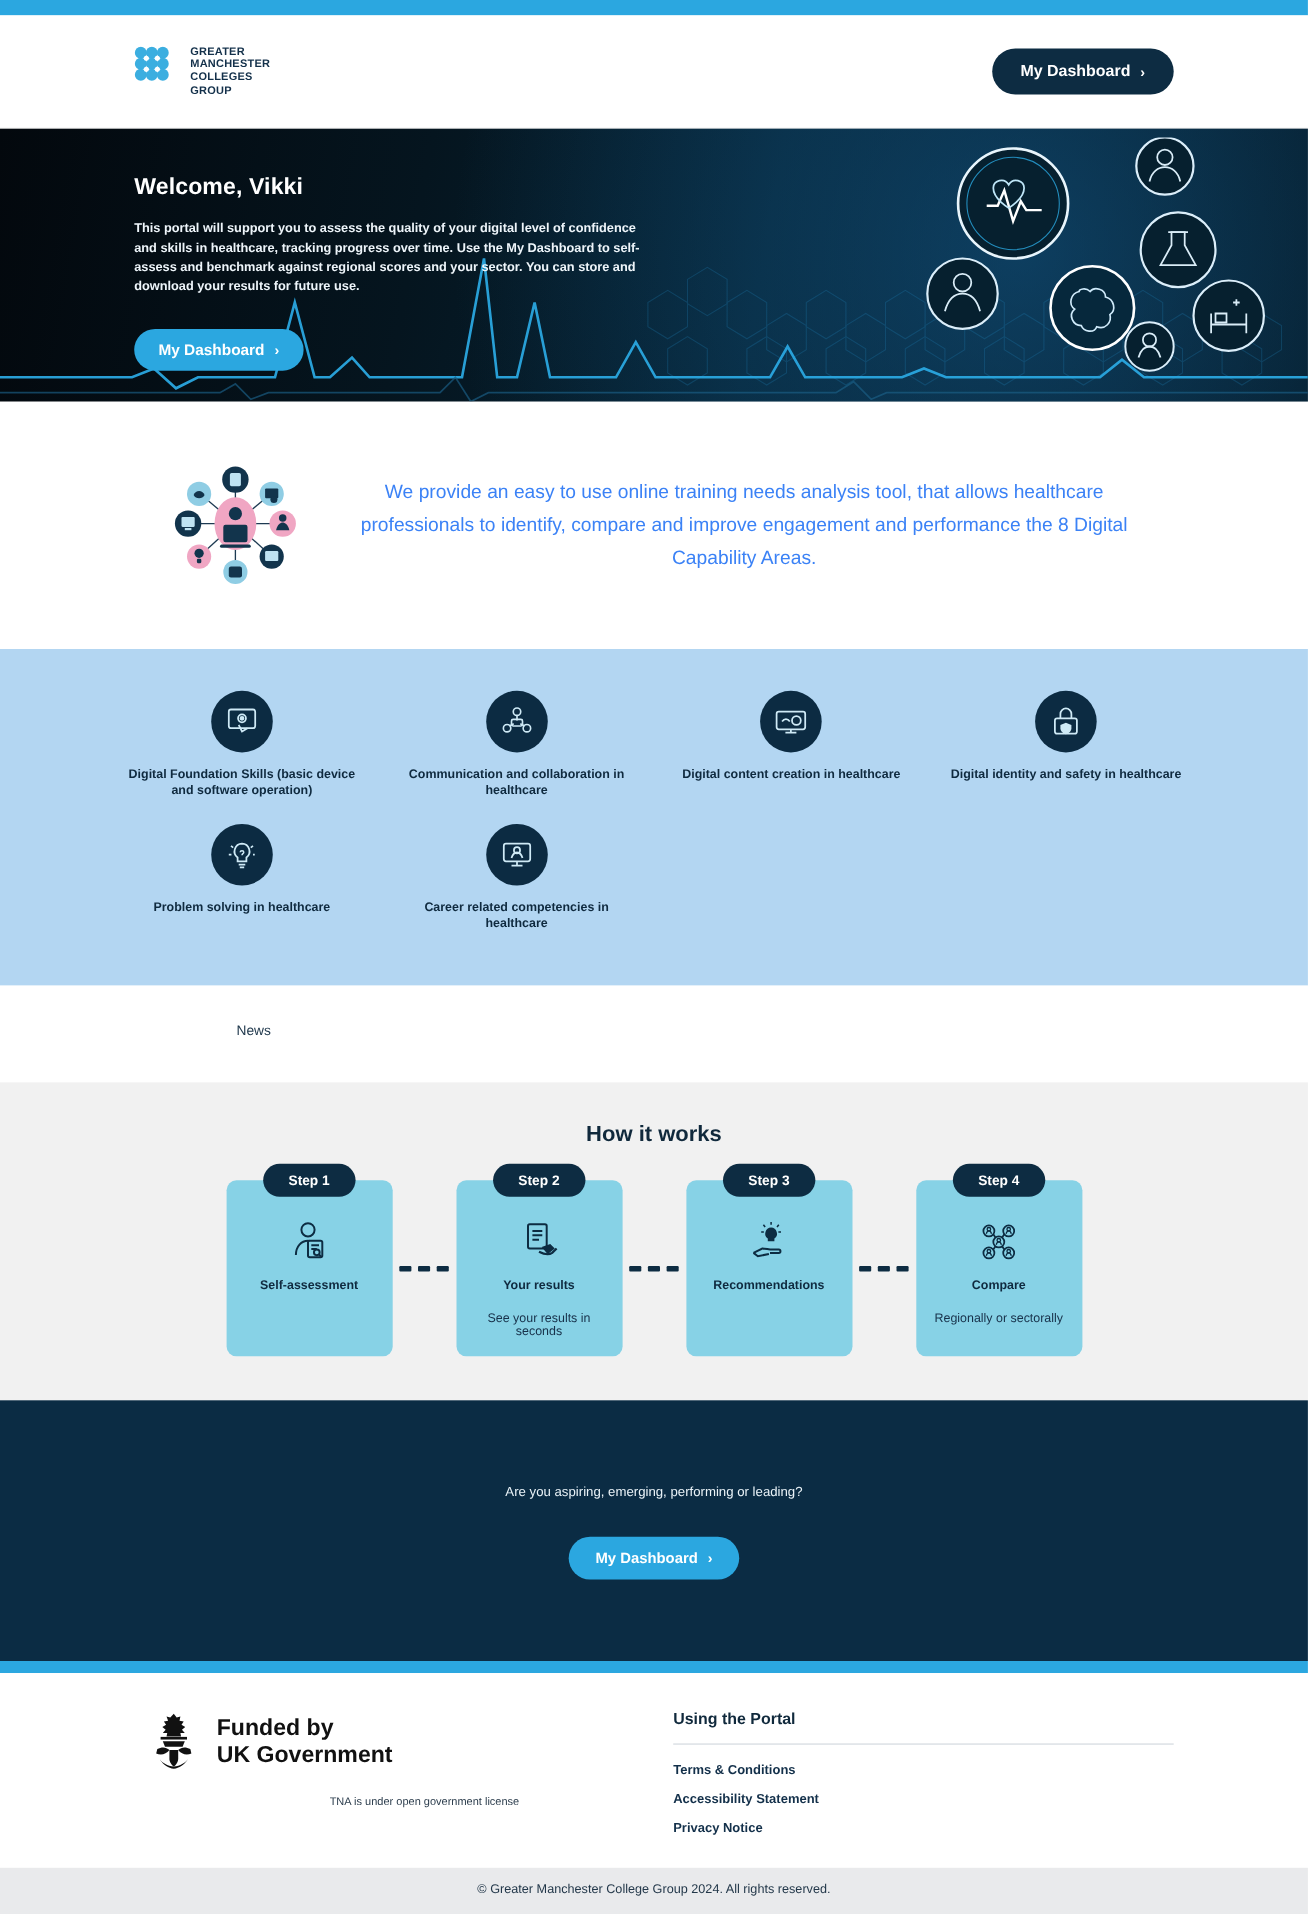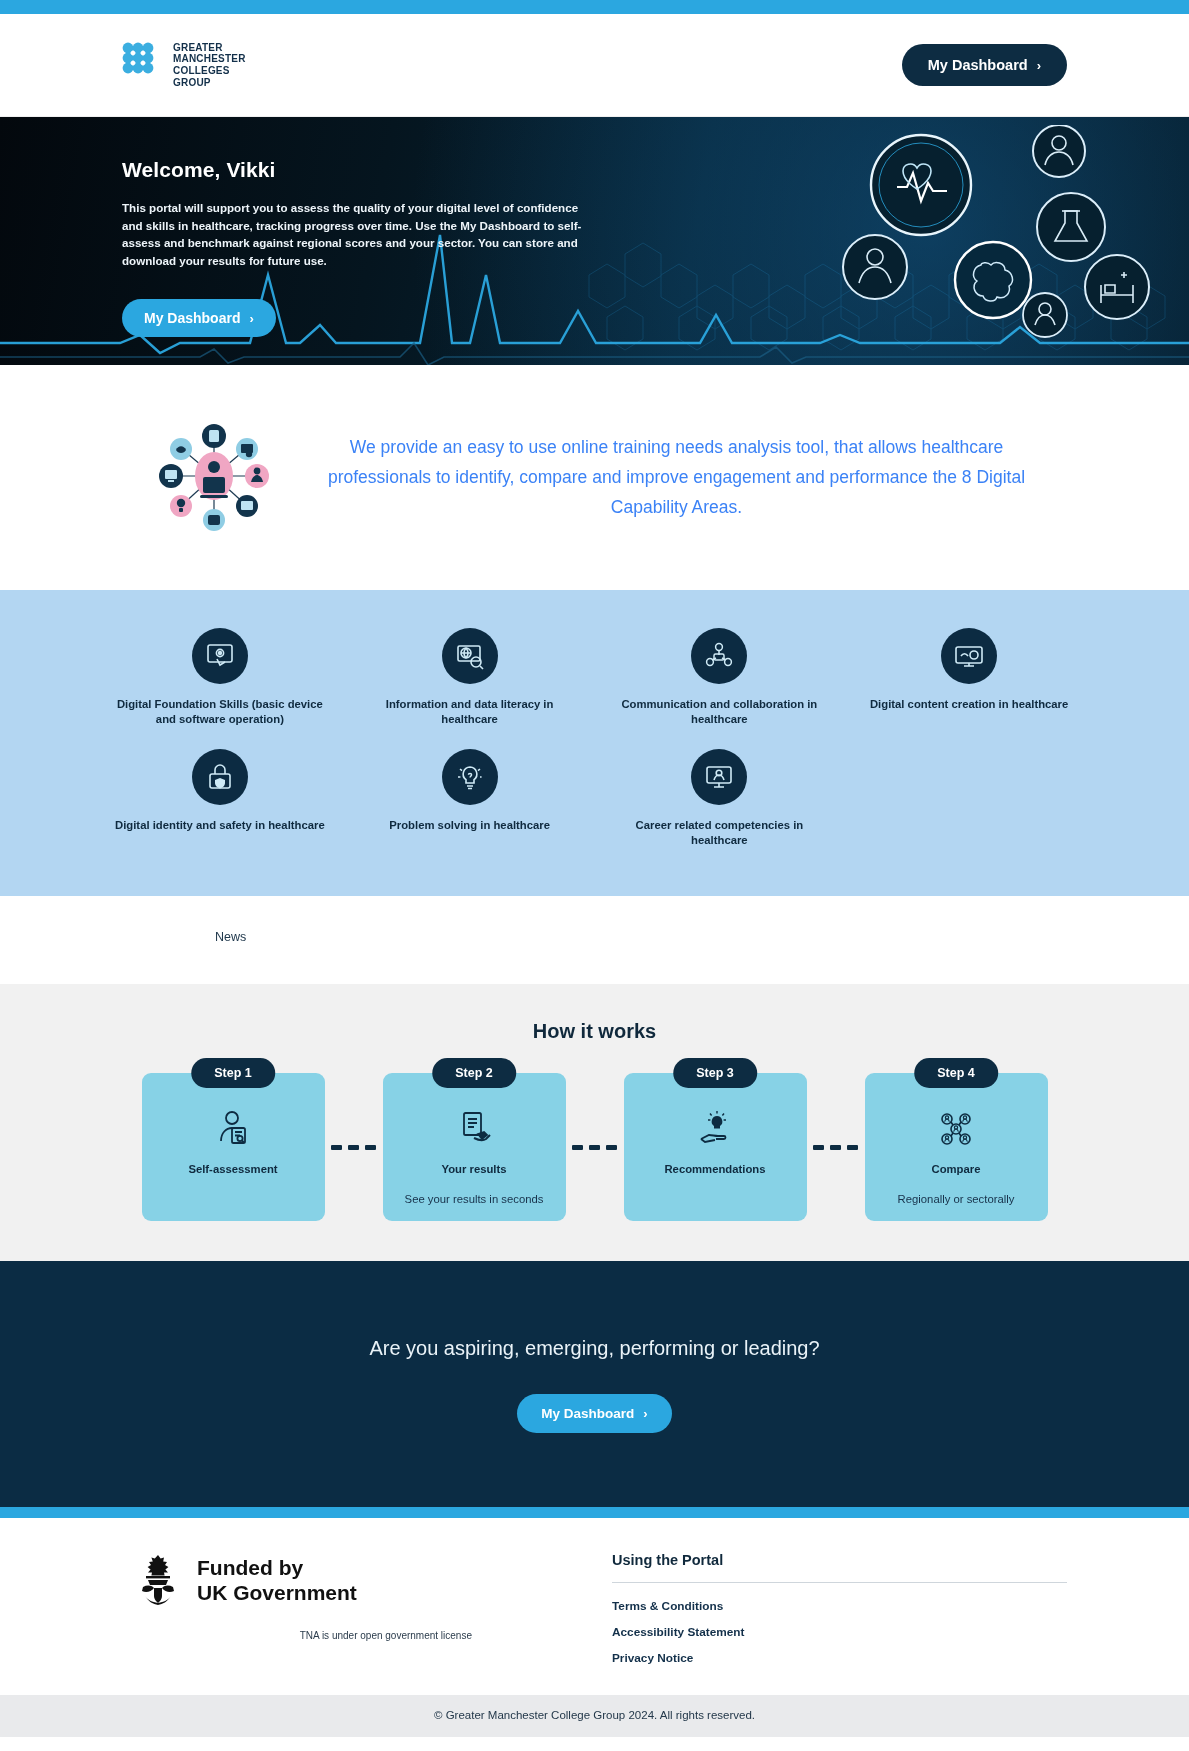--- a/index.html
+++ b/index.html
@@ -79,40 +79,40 @@
 
   
   .news-section { background: #fff; padding: 34px 122px 40px 122px; }
   .news-title { font-size: 12.5px; color: #21394d; font-weight: 400; padding-left: 93px; }
 
   
   .how { background: #f1f1f1; padding: 36px 122px 40px 122px; }
   .how-title { text-align: center; font-size: 20px; font-weight: 700; color: #10293c; margin-bottom: 30px; }
   .steps { display: flex; align-items: stretch; justify-content: center; }
   .step-card {
-    position: relative; width: 183px; min-height: 125px; background: #87d2e6;
+    position: relative; width: 151px; min-height: 125px; background: #87d2e6;
     border-radius: 9px; padding: 30px 10px 16px 10px; display: flex; flex-direction: column;
     align-items: center; justify-content: flex-start;
   }
   .step-pill {
     position: absolute; top: -15px; left: 50%; transform: translateX(-50%);
     background: #0d2c42; color: #fff; font-size: 12.5px; font-weight: 700;
     border-radius: 999px; padding: 8px 23px; white-space: nowrap;
   }
   .step-icon { height: 42px; display: flex; align-items: center; justify-content: center; margin-top: 4px; }
   .step-icon svg { width: 40px; height: 40px; display: block; }
   .step-label { margin-top: 14px; font-size: 11.3px; font-weight: 700; color: #0f2a3f; text-align: center; }
   .step-sub { margin-top: 18px; font-size: 11.3px; color: #17314a; text-align: center; }
   .dashes { width: 58px; display: flex; align-items: center; justify-content: center; gap: 6px; }
   .dash { width: 11px; height: 5px; background: #0d2c42; border-radius: 1px; }
 
   
   .cta { background: #0b2c44; padding: 66px 122px 74px 122px; text-align: center; }
   .cta-title { color: #fff; font-size: 21px; font-weight: 700; }
-  .cta-sub { color: #eaf3f8; font-size: 20px; margin-top: 10px; }
+  .cta-sub { color: #eaf3f8; font-size: 12px; margin-top: 10px; }
   .cta .btn-blue { margin-top: 34px; font-size: 13.5px; padding: 12px 24px; }
 
   
   .footer-accent { height: 11px; background: #2BA7E0; }
   .footer { background: #fff; padding: 34px 122px 30px 122px; display: flex; gap: 60px; }
   .footer-left { width: 420px; padding-left: 10px; }
   .funded { display: flex; align-items: center; gap: 13px; }
   .crest { width: 52px; height: 56px; display: block; }
   .funded-text { font-size: 21px; font-weight: 700; line-height: 25px; color: #111; }
   .license { margin-top: 22px; font-size: 10px; color: #2b3c4c; text-align: right; width: 340px; }
@@ -314,32 +314,20 @@
           <svg viewBox="0 0 32 32" fill="none" stroke="#cfeaf6" stroke-width="1.6">
             <rect x="4" y="5" width="24" height="17" rx="2"></rect>
             <circle cx="16" cy="13" r="3.6"></circle>
               <circle cx="16" cy="13" r="1.4" fill="#cfeaf6"></circle>
             <path d="M13 19 l3 6 l5-3"></path>
           </svg>
         </div>
         <div class="cap-label">Digital Foundation Skills (basic device and software operation)</div>
       </div>
 
-      <div class="cap-item">
-        <div class="cap-icon">
-          <svg viewBox="0 0 32 32" fill="none" stroke="#cfeaf6" stroke-width="1.6">
-            <rect x="4" y="6" width="22" height="15" rx="1.5"></rect>
-            <circle cx="12" cy="13" r="5"></circle>
-            <path d="M7 13 h10 M12 8 c2.5 3 2.5 7 0 10 M12 8 c-2.5 3 -2.5 7 0 10"></path>
-            <circle cx="22" cy="22" r="5"></circle>
-              <path d="M26 26 l3 3"></path>
-          </svg>
-        </div>
-        <div class="cap-label">Information and data literacy in healthcare</div>
-      </div>
 
       <div class="cap-item">
         <div class="cap-icon">
           <svg viewBox="0 0 32 32" fill="none" stroke="#cfeaf6" stroke-width="1.5">
             <circle cx="16" cy="7" r="3.4"></circle>
               <circle cx="7" cy="22" r="3.4"></circle>
               <circle cx="25" cy="22" r="3.4"></circle>
             <path d="M16 11 v4 M13 18 l-4 2 M19 18 l4 2"></path>
             <rect x="11" y="14" width="10" height="6" rx="1.5"></rect>
           </svg>

